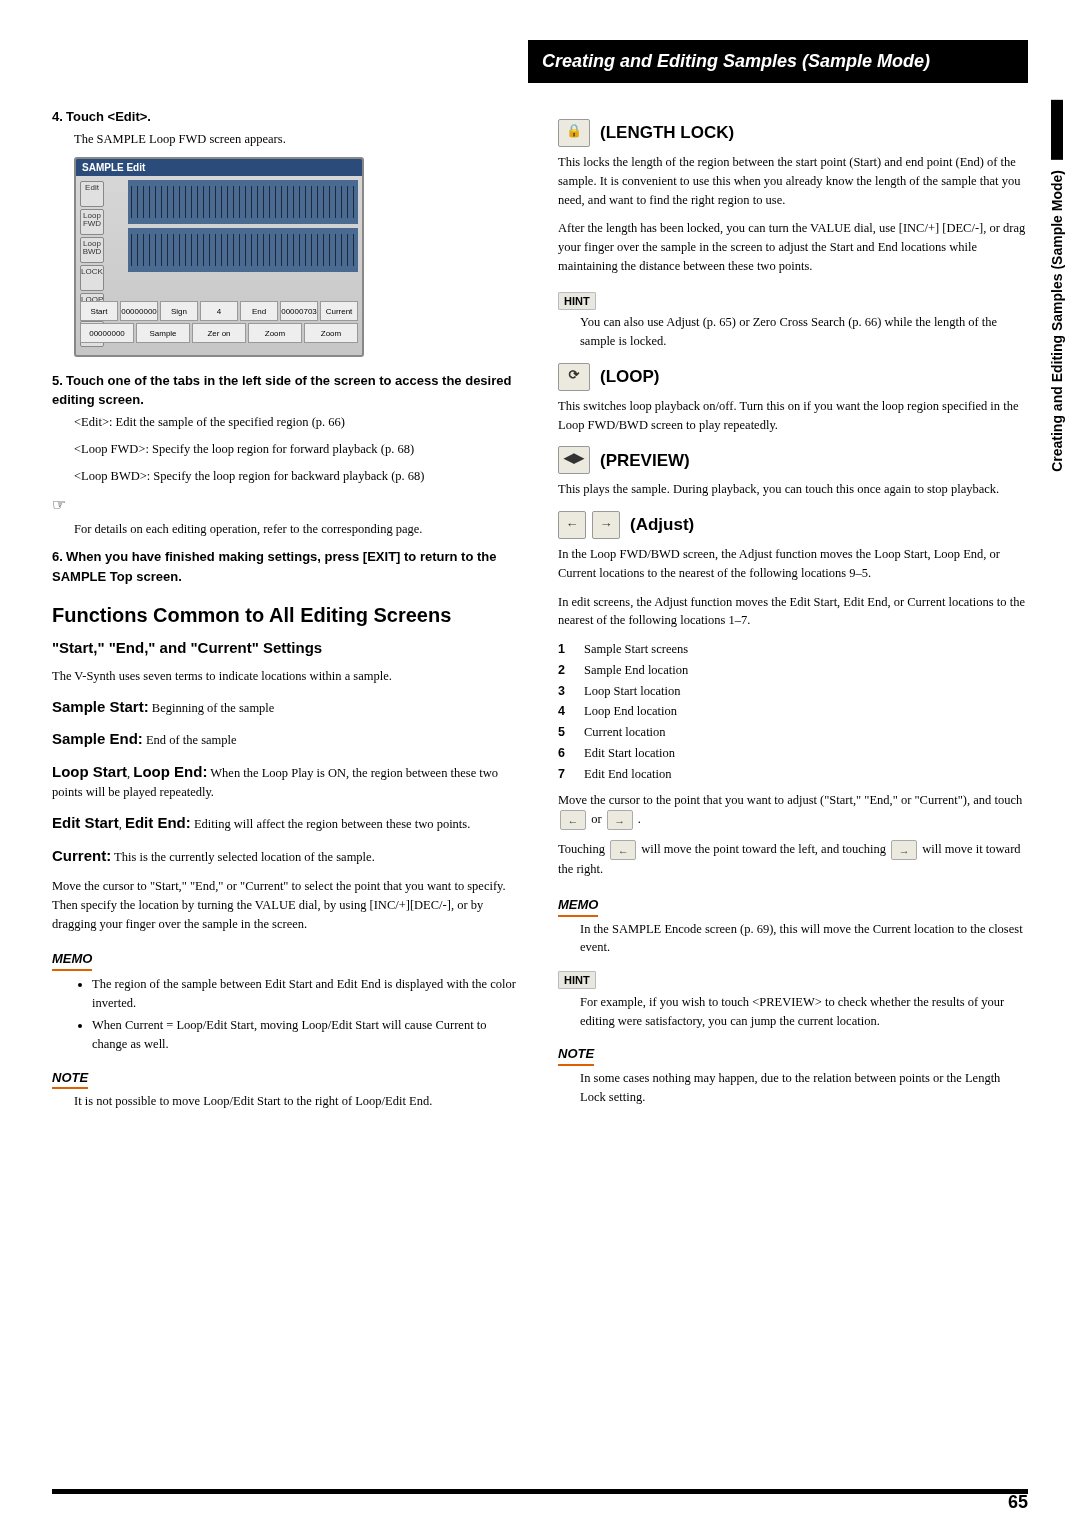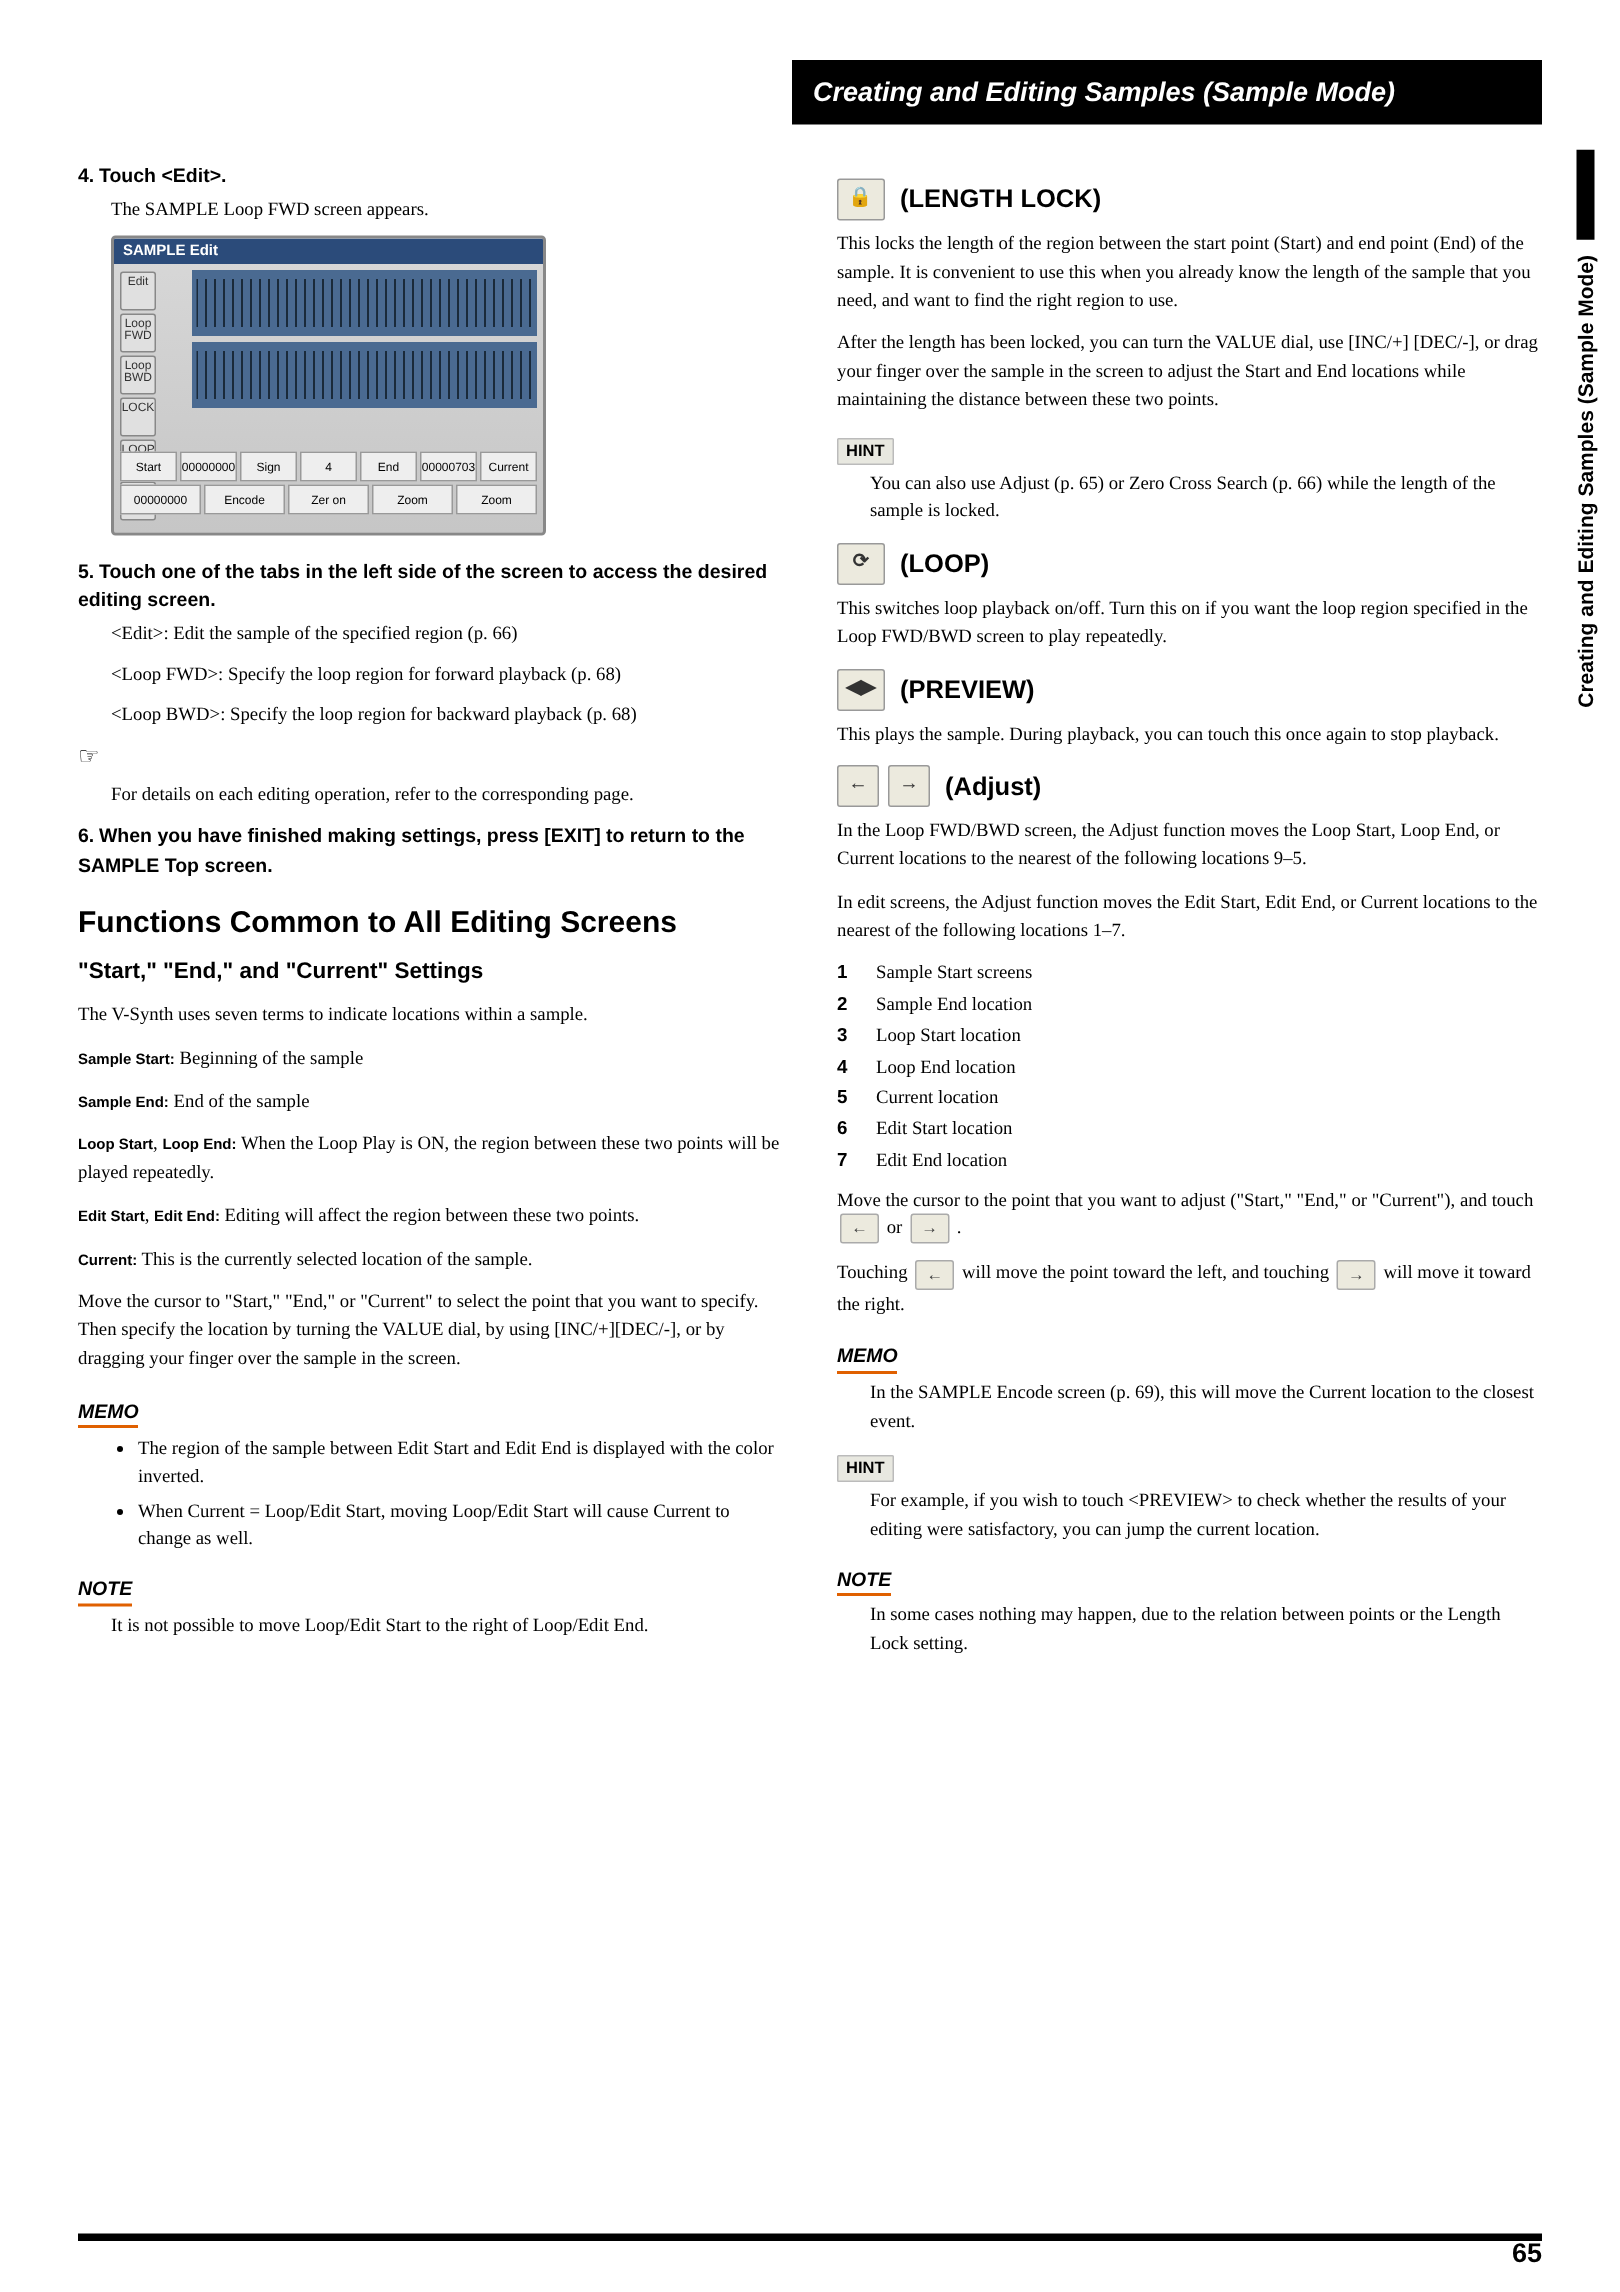--- a/index.html
+++ b/index.html
@@ -129,21 +129,21 @@
   }
   h3.sub-head {
     font-family: Arial, Helvetica, sans-serif;
     font-weight: bold;
     font-size: 15px;
     margin: 10px 0 8px 0;
   }
   .term-label {
     font-family: Arial, Helvetica, sans-serif;
     font-weight: bold;
-    font-size: 10px;
+    font-size: 15px;
   }
   .icon-btn {
     display:inline-block;width:32px;height:28px;background:#eceade;
     border:1px solid #999;border-radius:2px;vertical-align:middle;
     text-align:center;line-height:22px;font-size:13px;font-weight:bold;
     font-family:Arial;color:#333;margin-right:6px;
   }
   .icon-btn-sm {
     display:inline-block;width:26px;height:20px;background:#eceade;
     border:1px solid #aaa;border-radius:2px;vertical-align:middle;
@@ -202,21 +202,21 @@
       <div class="wav"></div>
       <div class="bottom">
         <div>Start</div>
         <div>00000000</div>
         <div>Sign</div>
         <div>4</div>
         <div>End</div>
         <div>00000703</div>
         <div>Current</div>
         <div>00000000</div>
-        <div>Encode</div>
+        <div>Sample</div>
         <div>Zer on</div>
         <div>Zoom</div>
         <div>Zoom</div>
       </div>
     </div>
 
     <p><span class="step-num">5.</span>
        <span class="step-text">Touch one of the tabs in the left side of the screen to access the desired editing screen.</span></p>
     <p class="body-text">&lt;Edit&gt;: Edit the sample of the specified region (p. 66)</p>
     <p class="body-text">&lt;Loop FWD&gt;: Specify the loop region for forward playback (p. 68)</p>

